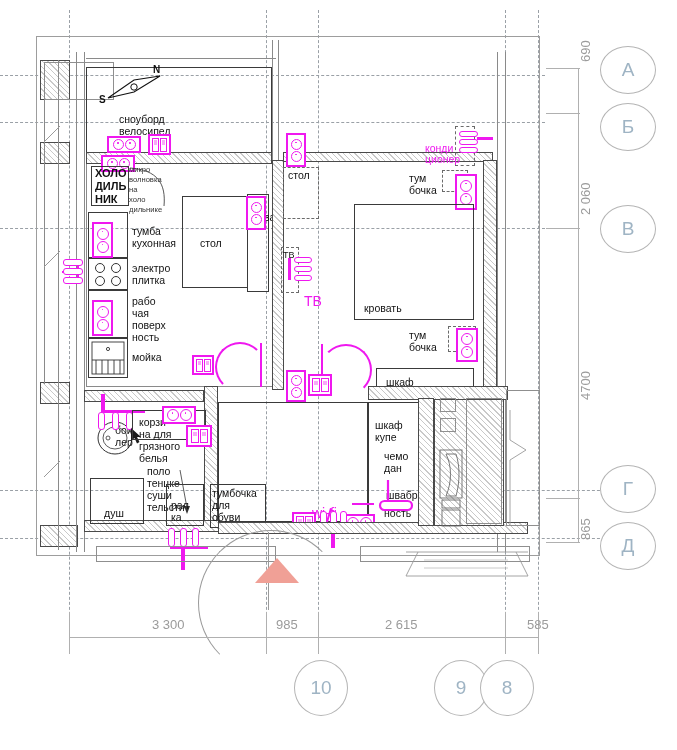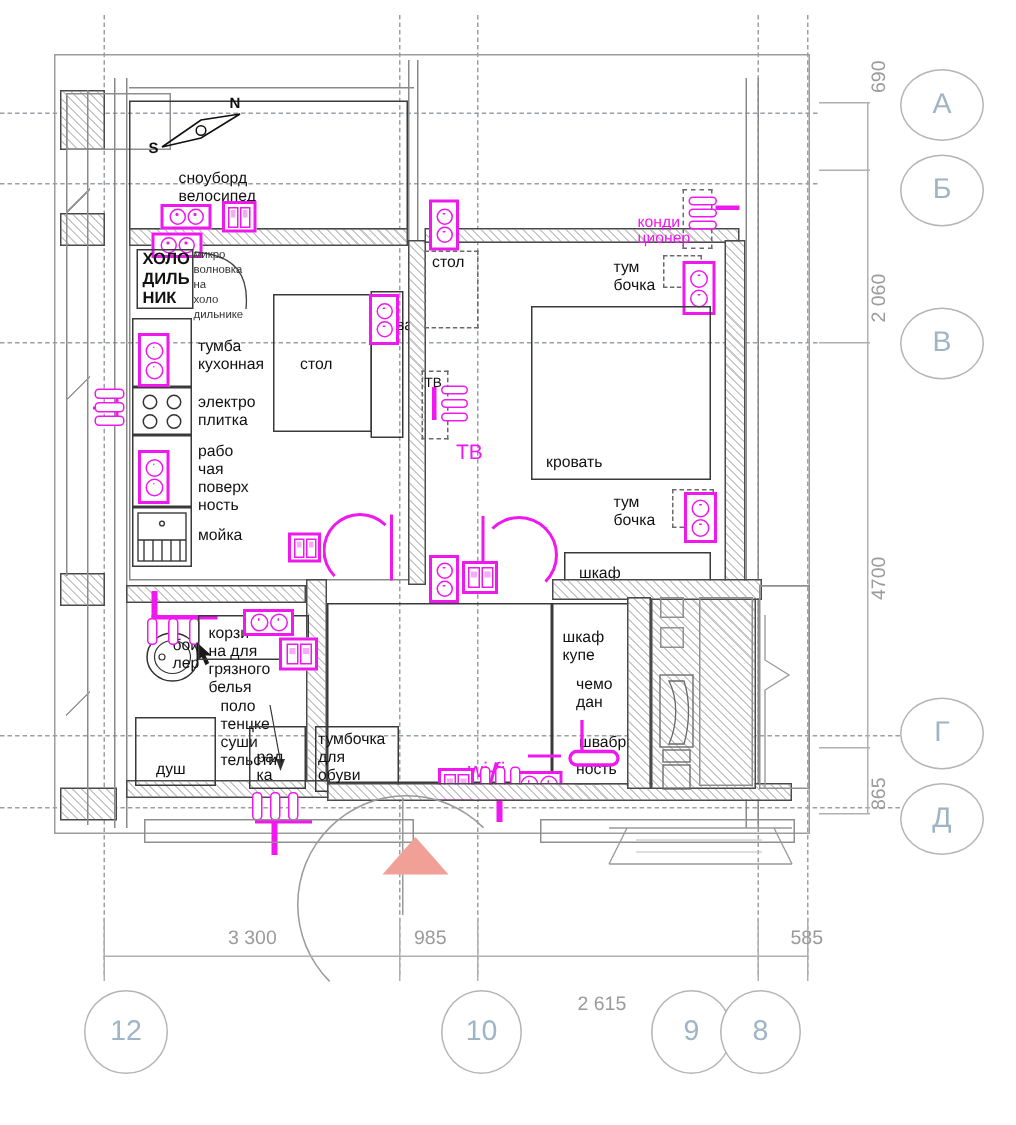--- a/index.html
+++ b/index.html
@@ -419,21 +419,20 @@
 
   <div class="dimline" style="left:69px;top:637px;width:470px;height:1px;"></div>
   <div class="dimline" style="left:69px;top:612px;width:1px;height:42px;"></div>
   <div class="dimline" style="left:266px;top:612px;width:1px;height:42px;"></div>
   <div class="dimline" style="left:318px;top:612px;width:1px;height:42px;"></div>
   <div class="dimline" style="left:505px;top:612px;width:1px;height:42px;"></div>
   <div class="dimline" style="left:538px;top:612px;width:1px;height:42px;"></div>
 
   <div class="dimtxt" style="left:152px;top:617px;">3 300</div>
   <div class="dimtxt" style="left:276px;top:617px;">985</div>
-  <div class="dimtxt" style="left:385px;top:617px;margin-top:44px;">2 615</div>
+  <div class="dimtxt" style="left:385px;top:617px;">2 615</div>
   <div class="dimtxt" style="left:527px;top:617px;">585</div>
 
-  <div class="bub" style="left:56px;top:660px;width:54px;height:54px;">12</div>
   <div class="bub" style="left:294px;top:660px;width:52px;height:54px;">10</div>
   <div class="bub" style="left:434px;top:660px;width:52px;height:54px;">9</div>
   <div class="bub" style="left:480px;top:660px;width:52px;height:54px;">8</div>
 
 </div>
 
 </body></html>

